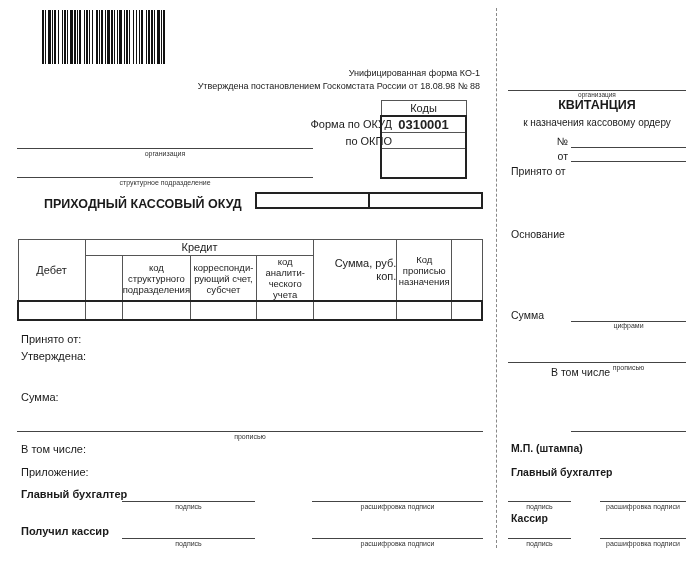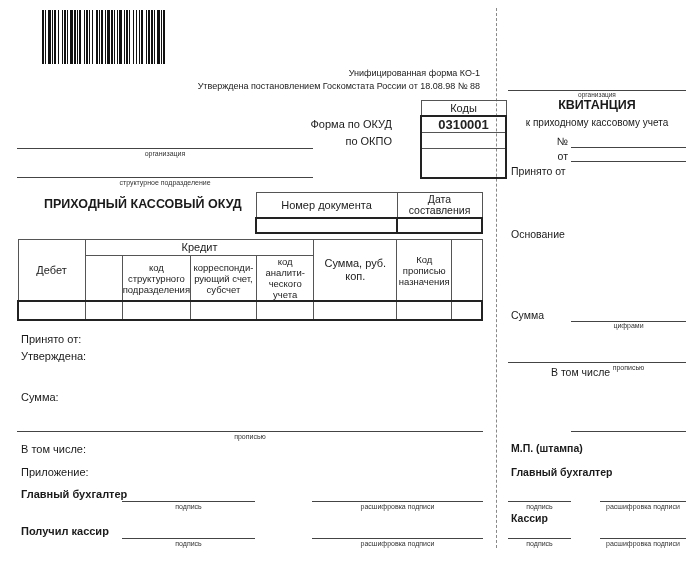--- a/index.html
+++ b/index.html
@@ -105,21 +105,21 @@
     <span style="width: 2px; background: rgb(255, 255, 255);"></span>
   </div>
 
 <div class="dash"></div>
 
 <div class="abs t9" style="right:220px; top:68px;">Унифицированная форма КО-1</div>
 <div class="abs t9" style="right:220px; top:81px;">Утверждена постановлением Госкомстата России от 18.08.98 № 88</div>
 
 <div class="abs t11" style="right:308px; top:118px;">Форма по ОКУД</div>
 <div class="abs t11" style="right:308px; top:135px;">по ОКПО</div>
-<table class="abs codes" style="left:420px; top:100px; width:87px;">
+<table class="abs codes" style="left:380px; top:100px; width:87px;">
   <tbody>
       <tr>
         <td style="height:15px; border:1px solid #555;">Коды</td>
       </tr>
   <tr>
         <td style="height:16px; border:2px solid #222; border-bottom:1px solid #555; font-weight:bold; font-size:13px;">0310001</td>
       </tr>
   <tr>
         <td style="height:16px; border-left:2px solid #222; border-right:2px solid #222;"></td>
       </tr>
@@ -130,37 +130,33 @@
   </table>
 
 <div class="line" style="left:17px; top:148px; width:296px;"></div>
 <div class="cap" style="left:17px; top:150px; width:296px;">организация</div>
 <div class="line" style="left:17px; top:177px; width:296px;"></div>
 <div class="cap" style="left:17px; top:179px; width:296px;">структурное подразделение</div>
 
 <div class="abs b" style="left:44px; top:197px; font-size:12.5px;">ПРИХОДНЫЙ КАССОВЫЙ ОКУД</div>
 <table class="abs" style="left:255px; top:192px; width:228px;">
   <tbody>
-      <tr>
-    <td style="height:25px; width:141px;">Номер документа</td>
-    <td style="height:25px; font-size:10.5px; line-height:11px;">Дата составления</td>
-  </tr>
   <tr>
     <td style="height:15px; border:2px solid #222;"></td>
     <td style="height:15px; border:2px solid #222;"></td>
   </tr>
 </tbody>
   </table>
 
 <table class="abs small" style="left:17px; top:239px; width:466px;">
   <tbody>
       <tr>
     <td rowspan="2" style="width:68px; font-size:11px;">Дебет</td>
     <td colspan="4" style="height:16px; font-size:11px;margin-top:24px;">Кредит</td>
-    <td rowspan="2" style="width:84px; font-size:11px; line-height:13px;">Сумма, руб. коп.</td>
+    <td rowspan="2" style="width:84px; font-size:11px; line-height:13px;text-align:right;">Сумма, руб. коп.</td>
     <td rowspan="2" style="width:55px;">Код прописью назначения</td>
     <td rowspan="2" style="width:31px;"></td>
   </tr>
   <tr>
     <td style="height:44px; width:38px;"></td>
     <td style="width:66px;">код структурного подразделения</td>
     <td style="width:66px;">корреспонди-рующий счет, субсчет</td>
     <td style="width:58px;">код аналити-ческого учета</td>
   </tr>
   <tr style="border:2px solid #222;">
@@ -192,21 +188,21 @@
 
 <div class="abs b t11" style="left:21px; top:525px;">Получил кассир</div>
 <div class="line" style="left:122px; top:538px; width:133px;"></div>
 <div class="cap" style="left:122px; top:540px; width:133px;">подпись</div>
 <div class="line" style="left:312px; top:538px; width:171px;"></div>
 <div class="cap" style="left:312px; top:540px; width:171px;">расшифровка подписи</div>
 
 <div class="line" style="left:508px; top:90px; width:178px;"></div>
 <div class="cap" style="left:508px; top:91px; width:178px; font-size:6.5px;">организация</div>
 <div class="abs b" style="left:508px; top:98px; width:178px; text-align:center; font-size:12.5px;">КВИТАНЦИЯ</div>
-<div class="abs" style="left:508px; top:117px; width:178px; text-align:center; font-size:10px;">к приходному кассовому учета</div>
+<div class="abs" style="left:508px; top:117px; width:178px; text-align:center; font-size:10px;">к назначения кассовому ордеру</div>
 <div class="abs" style="right:132px; top:135px; font-size:10.5px;">№</div>
 <div class="line" style="left:571px; top:147px; width:115px;"></div>
 <div class="abs" style="right:132px; top:150px; font-size:10.5px;">от</div>
 <div class="line" style="left:571px; top:161px; width:115px;"></div>
 <div class="abs" style="left:511px; top:165px; font-size:10.5px;">Принято от</div>
 <div class="abs" style="left:511px; top:228px; font-size:10.5px;">Основание</div>
 <div class="abs" style="left:511px; top:309px; font-size:10.5px;">Сумма</div>
 <div class="line" style="left:571px; top:321px; width:115px;"></div>
 <div class="cap" style="left:571px; top:322px; width:115px;">цифрами</div>
 <div class="line" style="left:508px; top:362px; width:178px;"></div>

